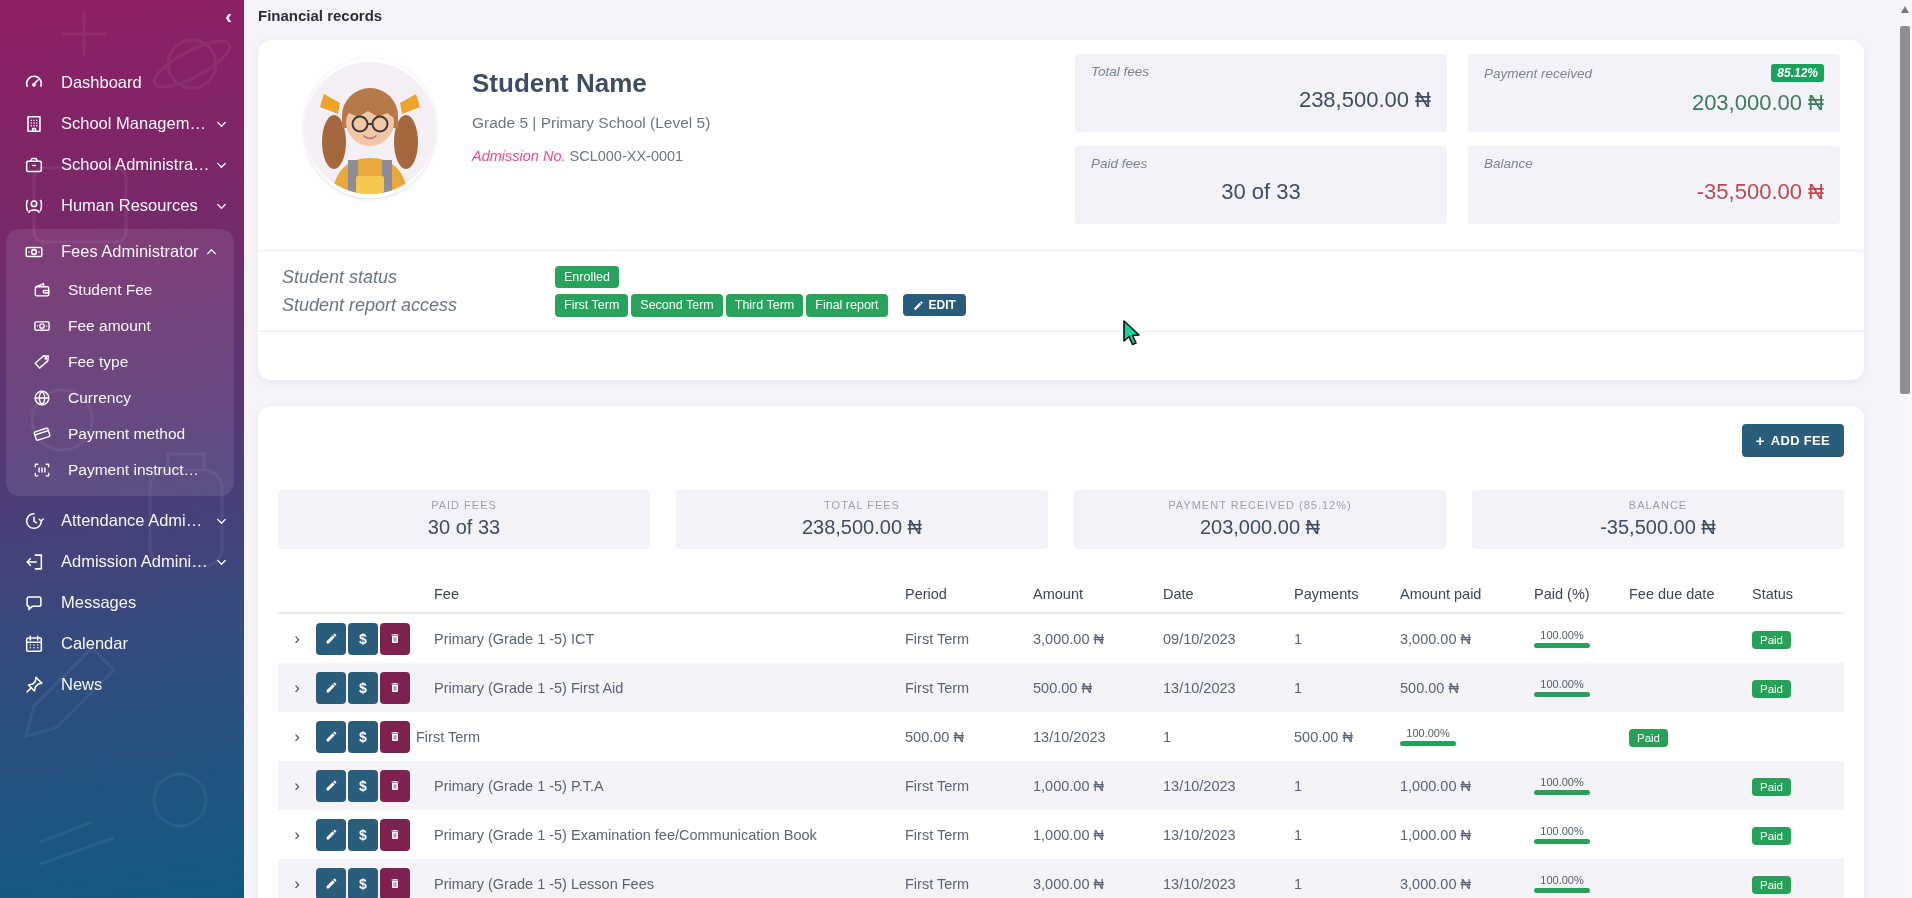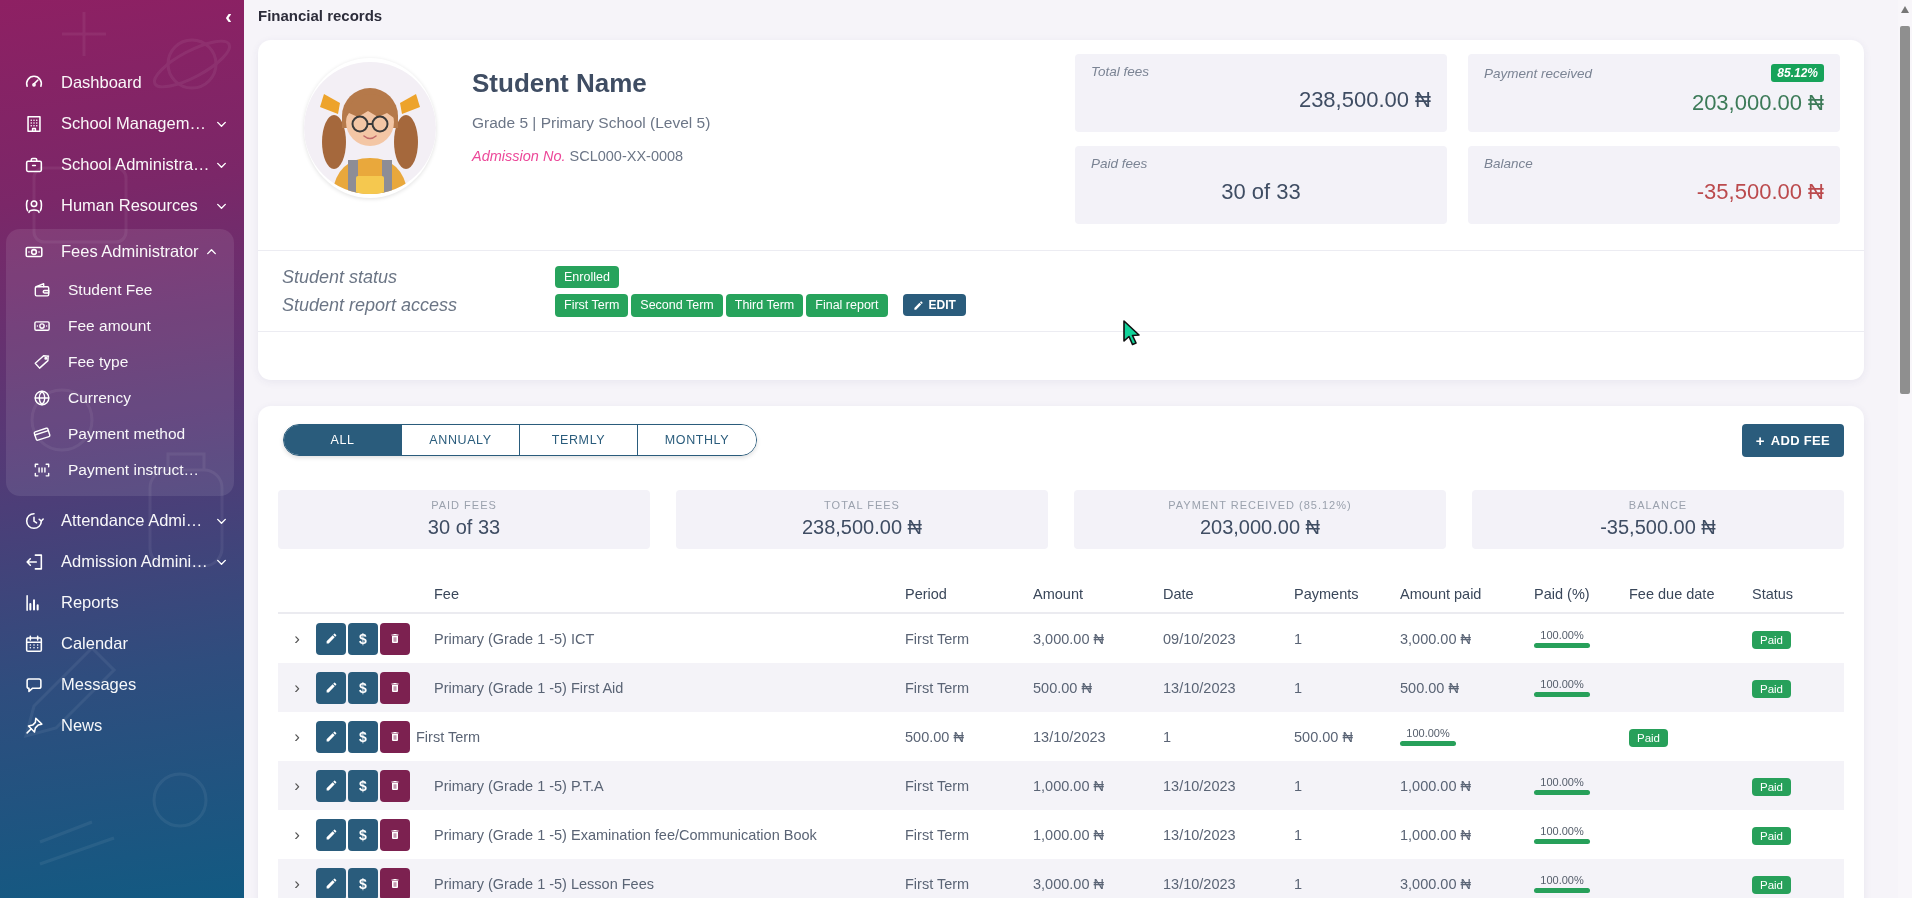--- a/index.html
+++ b/index.html
@@ -312,43 +312,34 @@
         <span class="nav-label">Admission Administ...</span>
         <span class="nav-chevron down">
           <svg width="13" height="13" viewBox="0 0 24 24" fill="none" stroke="#fff" stroke-width="2.6" stroke-linecap="round" stroke-linejoin="round">
             <polyline points="5 9 12 16 19 9"></polyline>
           </svg>
         </span>
       </div>
       <div class="nav-item">
         <span class="nav-icon">
           <svg fill="none" stroke="#fff" stroke-width="1.7" stroke-linecap="round" stroke-linejoin="round" viewBox="0 0 24 24">
-            <path d="M4.5 4v16"></path>
-            <path d="M8 19v-6M12 19V9M16 19v-4.5" stroke-width="2.2"></path>
-          </svg>
-        </span>
-        <span class="nav-label">Reports</span>
+            <path d="M6.5 5.5h11A2 2 0 0 1 19.5 7.5v6a2 2 0 0 1-2 2h-7l-4 3.5v-3.5h0a2 2 0 0 1-2-2v-6a2 2 0 0 1 2-2z"></path>
+          </svg>
+        </span>
+        <span class="nav-label">Messages</span>
       </div>
       <div class="nav-item">
         <span class="nav-icon">
           <svg fill="none" stroke="#fff" stroke-width="1.7" stroke-linecap="round" stroke-linejoin="round" viewBox="0 0 24 24">
             <rect x="4" y="5.5" width="16" height="14.5" rx="1.5"></rect>
             <path d="M8 3.5v4M16 3.5v4M4 10h16"></path>
             <path d="M8 13h.01M12 13h.01M16 13h.01M8 16h.01M12 16h.01M16 16h.01"></path>
           </svg>
         </span>
         <span class="nav-label">Calendar</span>
-      </div>
-      <div class="nav-item">
-        <span class="nav-icon">
-          <svg fill="none" stroke="#fff" stroke-width="1.7" stroke-linecap="round" stroke-linejoin="round" viewBox="0 0 24 24">
-            <path d="M6.5 5.5h11A2 2 0 0 1 19.5 7.5v6a2 2 0 0 1-2 2h-7l-4 3.5v-3.5h0a2 2 0 0 1-2-2v-6a2 2 0 0 1 2-2z"></path>
-          </svg>
-        </span>
-        <span class="nav-label">Messages</span>
       </div>
       <div class="nav-item">
         <span class="nav-icon">
           <svg fill="none" stroke="#fff" stroke-width="1.7" stroke-linecap="round" stroke-linejoin="round" viewBox="0 0 24 24">
             <path d="M14 3.5l6.5 6.5-4 1-3 3-1 4.5L6 12l4.5-1 3-3z"></path>
             <path d="M9 15l-4.5 4.5"></path>
           </svg>
         </span>
         <span class="nav-label">News</span>
       </div>
@@ -385,21 +376,21 @@
             <rect x="78" y="98" width="10" height="34" fill="#8d8d96"></rect>
             <rect x="52" y="114" width="28" height="18" rx="2" fill="#f5c84f"></rect>
           </g>
         </svg>
       </div>
       <div class="student-info">
         <div class="student-name">Student Name</div>
         <div class="student-grade">Grade 5 | Primary School  (Level 5)</div>
         <div class="student-adm">
           <span class="adm-label">Admission No.</span>
-          <span>SCL000-XX-0008</span>
+          <span>SCL000-XX-0001</span>
         </div>
       </div>
       <div class="stats-grid">
         <div class="stat-box">
           <div class="stat-label-row">
               <span class="stat-label">Total fees</span>
             </div>
           <div class="stat-value">238,500.00 ₦</div>
         </div>
         <div class="stat-box">
@@ -438,26 +429,20 @@
             </svg>
           <span>EDIT</span>
         </span>
       </div>
     </div>
     <div class="divider2"></div>
   </div>
 
   <div class="card card2">
     <div class="toolbar">
-      <div class="tab-group" id="tabs">
-          <div class="tab active">ALL</div>
-          <div class="tab">ANNUALY</div>
-          <div class="tab">TERMLY</div>
-          <div class="tab">MONTHLY</div>
-        </div>
       <span class="add-fee-btn">
         <span style="font-size:15px;font-weight:700;">+</span>
         <span>ADD FEE</span>
       </span>
     </div>
     <div class="summary-row" id="summary">
         <div class="summary-box">
           <div class="summary-label">PAID FEES</div>
                  <div class="summary-value">30 of 33</div>
         </div>

